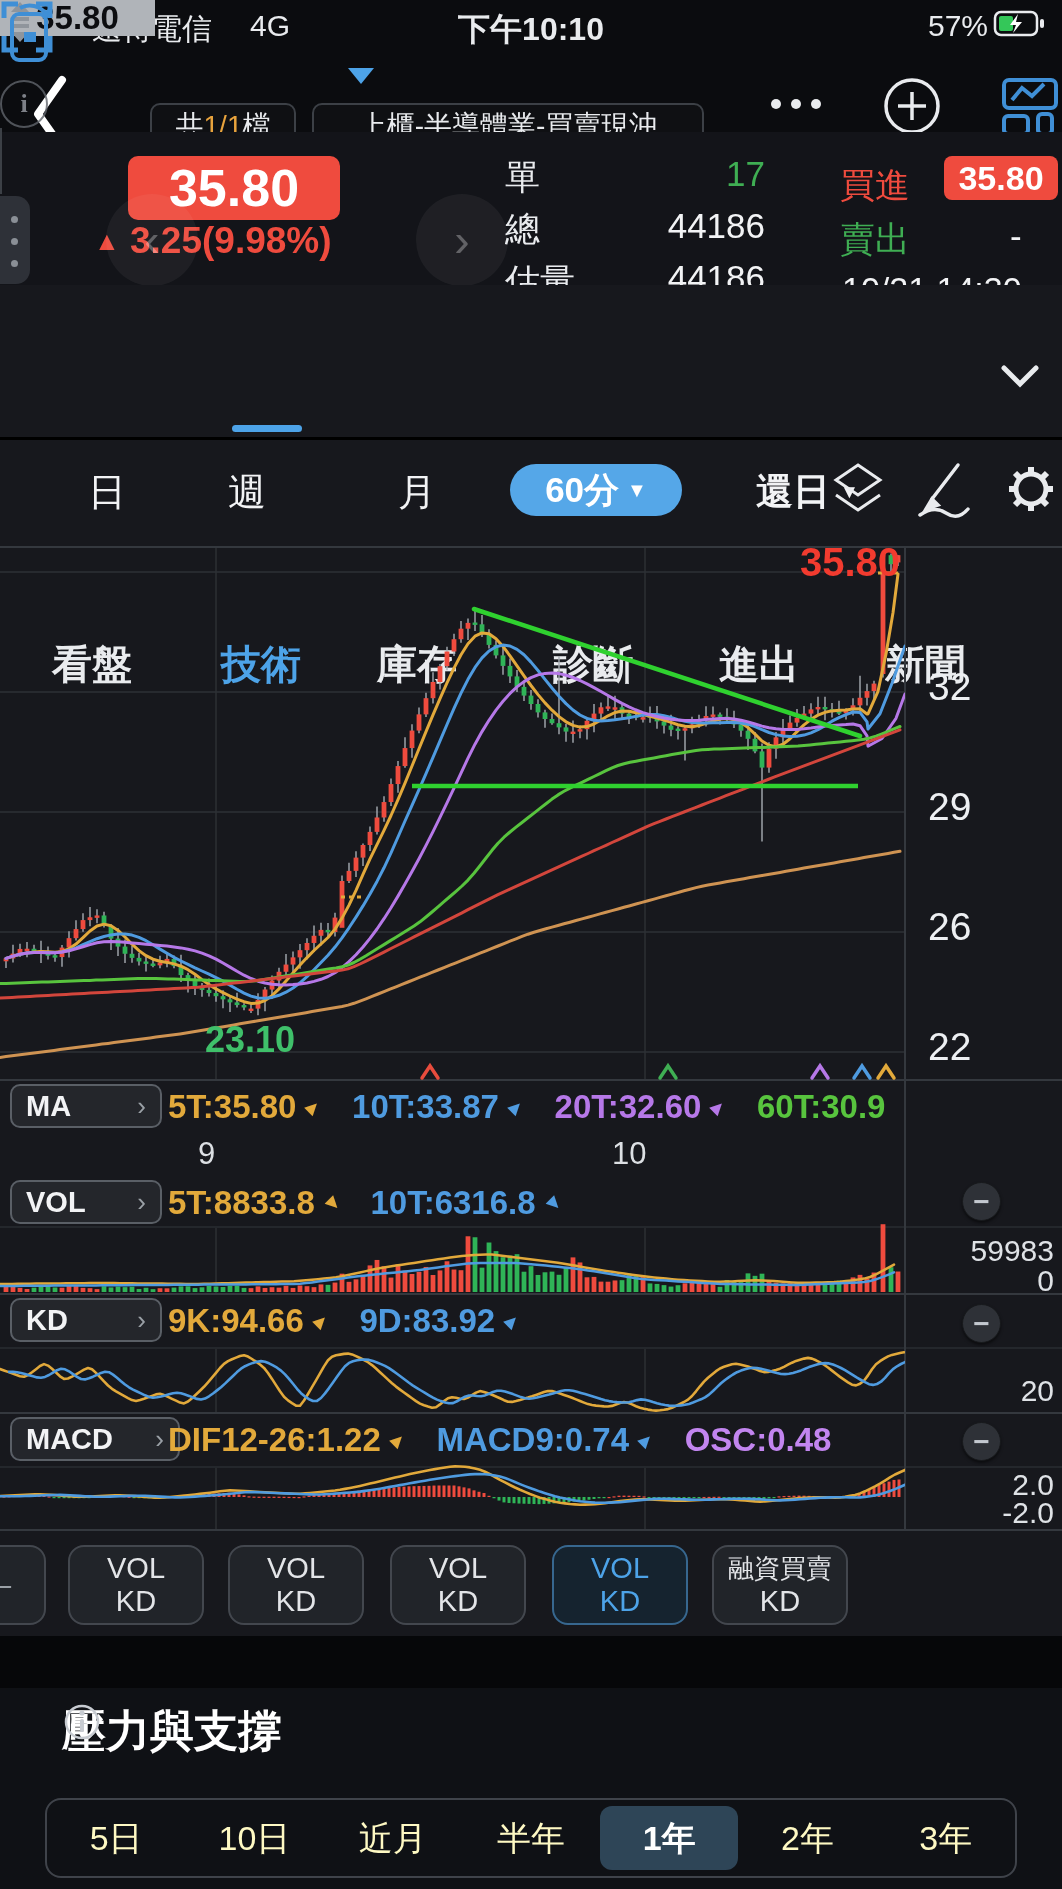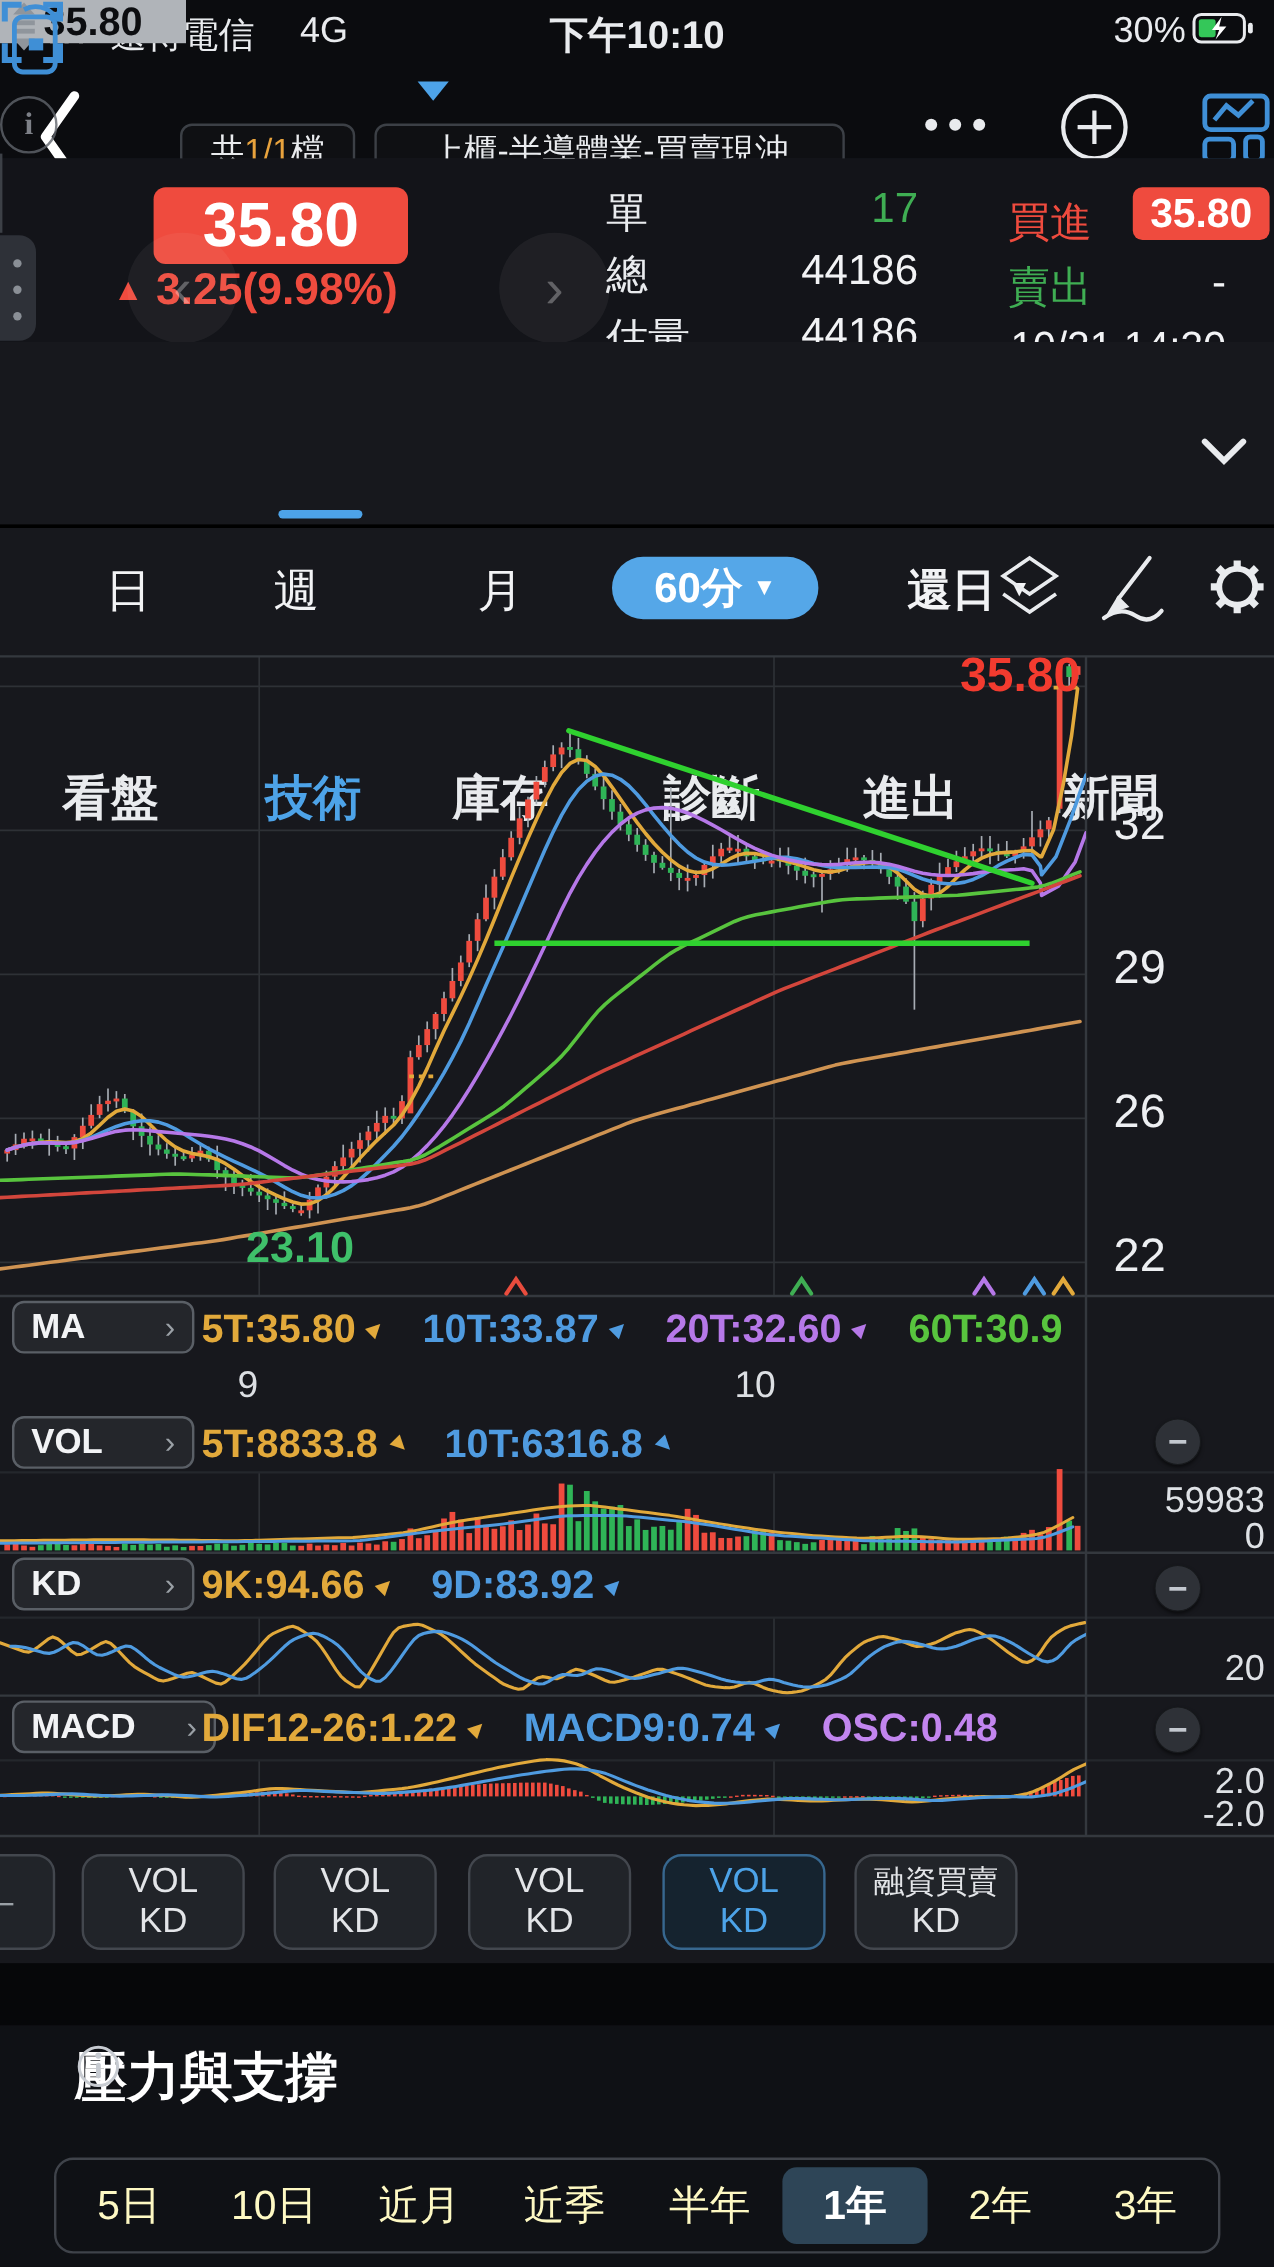--- a/index.html
+++ b/index.html
@@ -78,21 +78,21 @@
         <polyline points="1012,100 1022,88 1032,96 1044,84"></polyline>
         <rect x="1004" y="116" width="24" height="18" rx="4"></rect>
         <rect x="1038" y="114" width="14" height="20" rx="4"></rect>
       </g>
 
       <polygon points="348,68 374,68 361,84" fill="#4da3e8"></polygon>
     </svg>
     <div class="t" style="left:92px;top:9px;font-size:30px;">遠傳電信</div>
     <div class="t" style="left:250px;top:9px;font-size:30px;">4G</div>
     <div class="t" style="left:0;top:8px;width:1062px;text-align:center;font-size:32px;font-weight:bold;">下午10:10</div>
-    <div class="t" style="left:928px;top:9px;font-size:30px;">30%</div>
+    <div class="t" style="left:928px;top:9px;font-size:30px;">57%</div>
     <div class="badge" style="left:150px;top:103px;width:142px;height:42px;">
       <span>共</span>
         <span style="color:#e8a33d;">1/1</span>
         <span>檔</span>
     </div>
     <div class="badge" style="left:312px;top:103px;width:388px;height:42px;">上櫃-半導體業-買賣現沖</div>
     <div class="abs" style="left:36px;top:70px;width:50px;height:80px;"></div>
     <div class="abs" style="left:756px;top:80px;width:80px;height:50px;"></div>
     <div class="abs" style="left:884px;top:78px;width:56px;height:56px;"></div>
     <div class="abs" style="left:1000px;top:76px;width:60px;height:62px;"></div>
@@ -909,20 +909,19 @@
       <svg width="40" height="40">
         <circle cx="20" cy="20" r="16" fill="none" stroke="#c7cbd1" stroke-width="2.5"></circle>
         <rect x="18" y="17" width="4" height="13" rx="2" fill="#c7cbd1"></rect>
         <circle cx="20" cy="11" r="2.6" fill="#c7cbd1"></circle>
       </svg>
     </div>
     <div id="range-holder" style="position:absolute;left:45px;top:110px;width:972px;height:80px;border:2px solid #3f434a;border-radius:16px;display:flex;align-items:center;box-sizing:border-box;">
         <div class="rangeitem" style="">5日</div>
         <div class="rangeitem" style="">10日</div>
         <div class="rangeitem" style="">近月</div>
-        <div class="rangeitem" style="">近季</div>
         <div class="rangeitem" style="">半年</div>
         <div class="rangeitem" style="background: rgb(46, 69, 87); border-radius: 12px; margin: 6px 0px; line-height: 64px; font-weight: bold; color: rgb(255, 255, 255);">1年</div>
         <div class="rangeitem" style="">2年</div>
         <div class="rangeitem" style="">3年</div>
       </div>
   </div>
 </div>
 
 </body></html>

